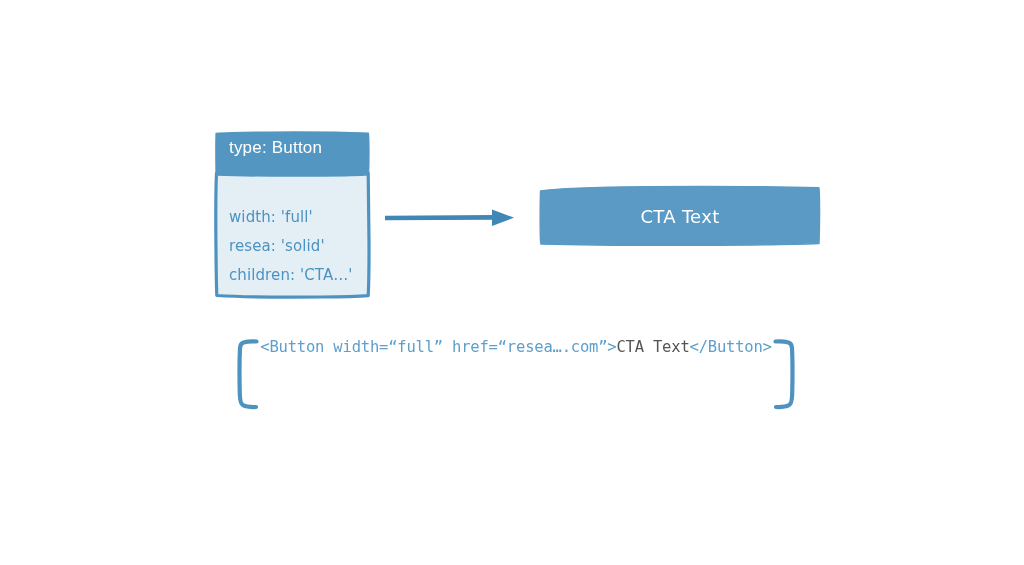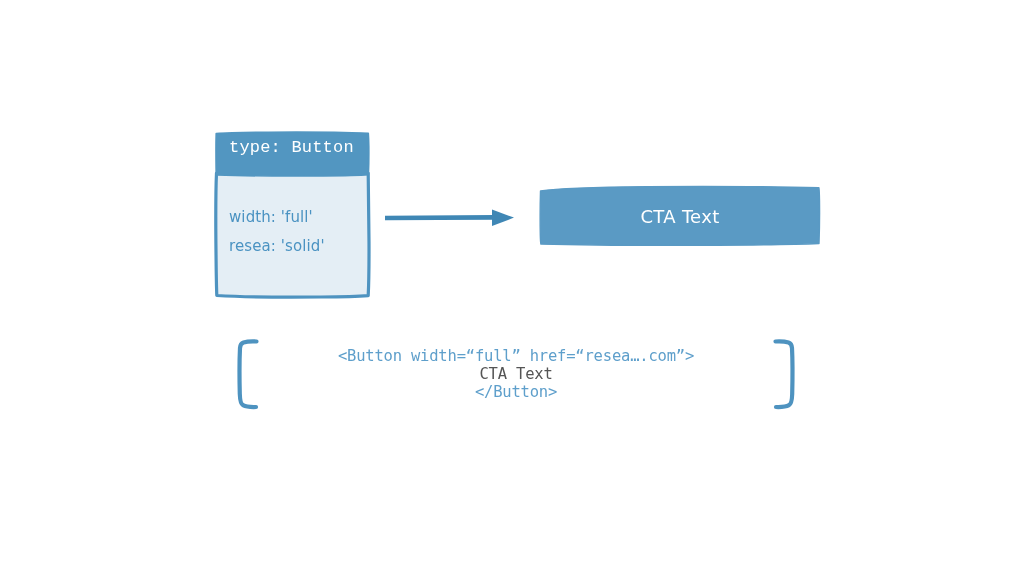--- a/index.html
+++ b/index.html
@@ -35,21 +35,21 @@
     width: 170px;
     height: 182px;
     overflow: visible;
   }
   .card-header-text {
     position: absolute;
     left: 14px;
     top: 9px;
     width: 140px;
     color: #ffffff;
-    font-family: Liberation Mono, monospace;
+    font-family: Liberation Sans, sans-serif;
     font-size: 17px;
     font-weight: 400;
     letter-spacing: 0.2px;
     white-space: nowrap;
   }
   .card-body-rows {
     position: absolute;
     left: 14px;
     top: 74px;
     width: 140px;
@@ -118,27 +118,26 @@
   }
   .bracket-left { left: 0; }
   .bracket-right { left: 534px; }
   .code-line {
     position: absolute;
     left: 26px;
     top: 0;
     width: 508px;
     height: 72px;
     display: flex;
-    align-items: center;
+    align-items: flex-start;
     justify-content: center;
     font-family: "DejaVu Sans Mono", monospace;
     font-size: 15.5px;
     letter-spacing: -0.2px;
     white-space: nowrap;
-    flex-direction: column;
   }
   .tok-tag { color: #5e9fcb; }
   .tok-text { color: #555555; }
 </style>
 </head>
 <body>
 
 <div id="canvas">
 
   <div id="props-card">
@@ -150,20 +149,21 @@
 
       <path d="M7.2,9.5 C7.0,16 6.9,30 7.1,44.5 C7.1,47.6 7.2,49.6 7.4,51.0
                C32,51.8 72,52.2 114,51.9 C134,51.7 151,51.3 159.4,50.7
                C159.7,44 159.9,32 159.8,22 C159.7,16.5 159.5,12.0 159.3,9.2
                C134,8.3 96,7.9 60,8.2 C38,8.4 18,8.8 7.2,9.5 Z" fill="#5296c1" stroke="#5296c1" stroke-width="1.6" stroke-linejoin="round"></path>
     </svg>
     <div class="card-header-text">type: Button</div>
     <div class="card-body-rows">
       <div class="card-row">width: 'full'</div>
       <div class="card-row">resea: 'solid'</div>
+      <div class="card-row">children: 'CTA…'</div>
     </div>
   </div>
 
   <svg id="flow-arrow" viewBox="0 0 134 26">
     <line x1="2" y1="13" x2="112" y2="12.4" stroke="#3f87b5" stroke-width="4.6" stroke-linecap="butt"></line>
     <path d="M109,4.5 L131,12.6 L109,21 Z" fill="#3f87b5"></path>
   </svg>
 
   <div id="cta-button">
     <svg class="cta-svg" viewBox="0 0 286 62">

